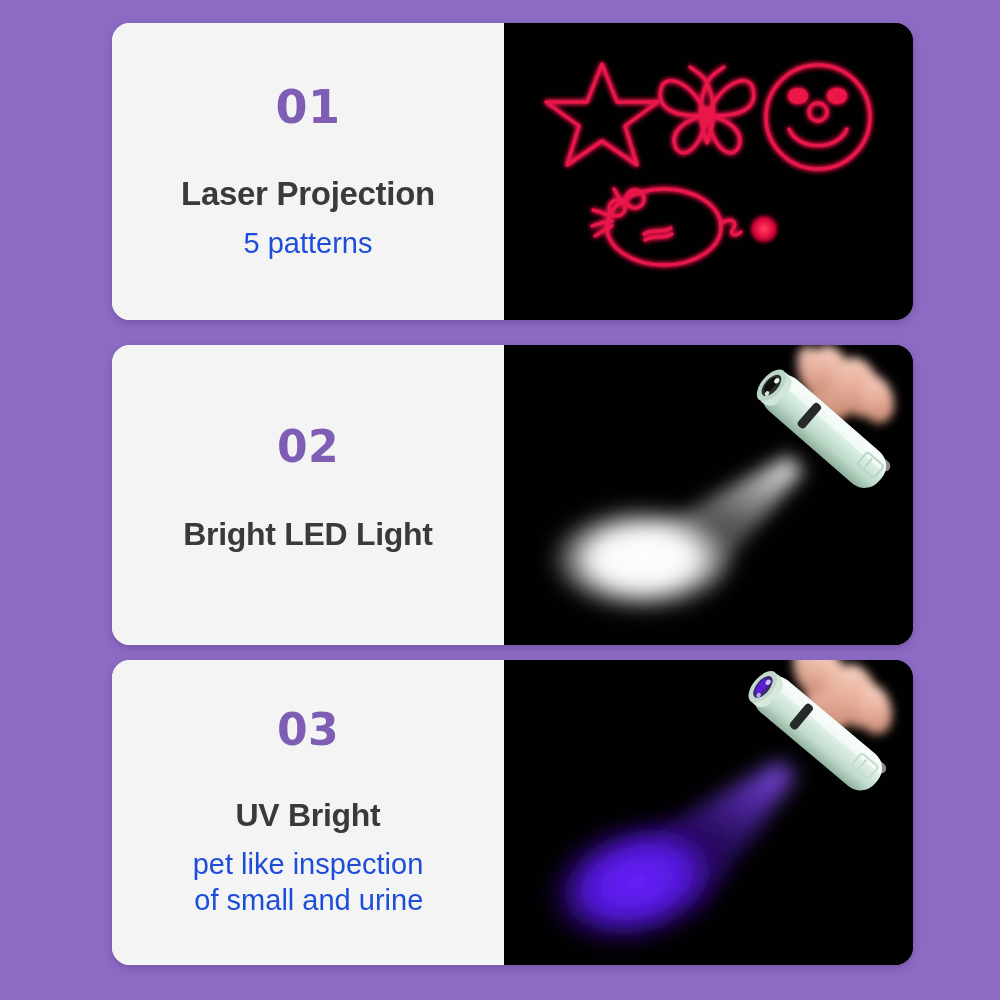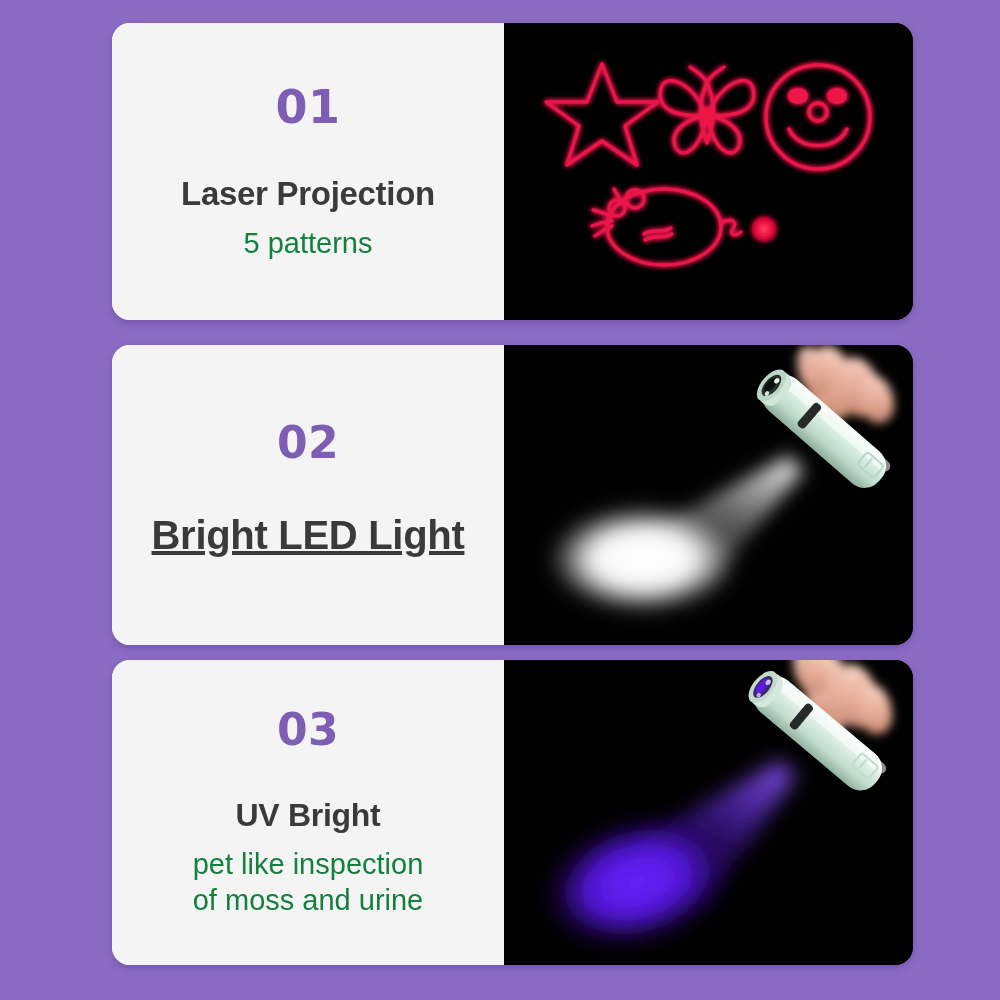--- a/index.html
+++ b/index.html
@@ -57,29 +57,29 @@
     font-weight: bold;
     font-size: 33px;
     line-height: 1.12;
     text-align: right;
     margin-bottom: 13px;
     letter-spacing: -0.3px;
     font-family: "Liberation Sans", sans-serif;
     margin-top: 33px;
   }
   .step-sub {
-    color: #15803d;
+    color: #1d4ed8;
     font-size: 29px;
     line-height: 1.18;
-    text-align: center;
+    text-align: right;
     font-weight: 400;
     font-family: "Liberation Sans", sans-serif;
   }
   #card-2 .step-number { font-size: 44px; margin-bottom: 14px; text-align: right; }
-  #card-2 .step-title  { font-size: 40px; text-decoration: underline; }
+  #card-2 .step-title  { font-size: 32px; }
   #card-2 .step-sub    { font-size: 29px; }
   #card-3 .step-number { font-size: 44px; margin-bottom: 12px; }
   #card-3 .step-title  { font-size: 32px; }
   #card-3 .step-sub    { font-size: 29px; line-height: 1.22; }
 
   
   .photo-pane {
     flex: 1 1 auto;
     position: relative;
     background: #010101;
@@ -230,21 +230,21 @@
       </svg>
     </div>
   </div>
 
   <div class="card" id="card-3">
     <div class="text-pane">
       <div class="step-number">03</div>
       <div class="step-title">UV Bright</div>
       <div class="step-sub">
         <div>pet like inspection</div>
-        <div>of moss and urine</div>
+        <div>of small and urine</div>
       </div>
     </div>
     <div class="photo-pane">
       <svg class="photo-svg" viewBox="0 0 409 305" preserveAspectRatio="none">
         <defs>
           <radialGradient id="pool-u" cx="50%" cy="50%" r="50%">
             <stop offset="0%" stop-color="#6a22ff" stop-opacity="1"></stop>
             <stop offset="55%" stop-color="#5516e0" stop-opacity="0.96"></stop>
             <stop offset="78%" stop-color="#3c0ca0" stop-opacity="0.5"></stop>
             <stop offset="100%" stop-color="#1d0552" stop-opacity="0"></stop>

